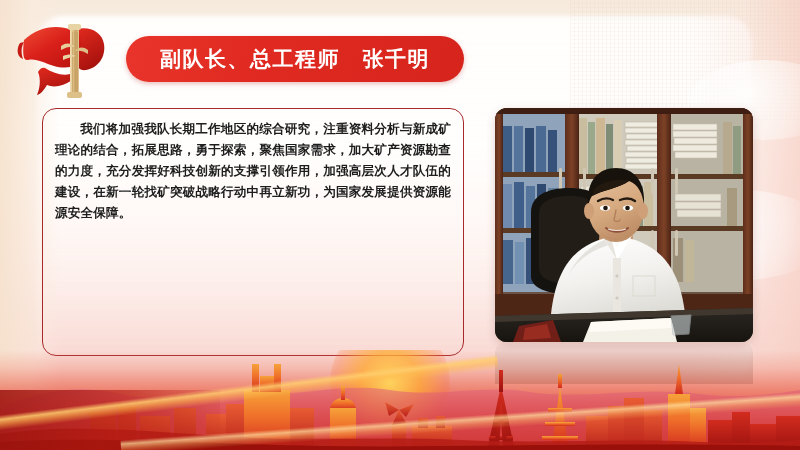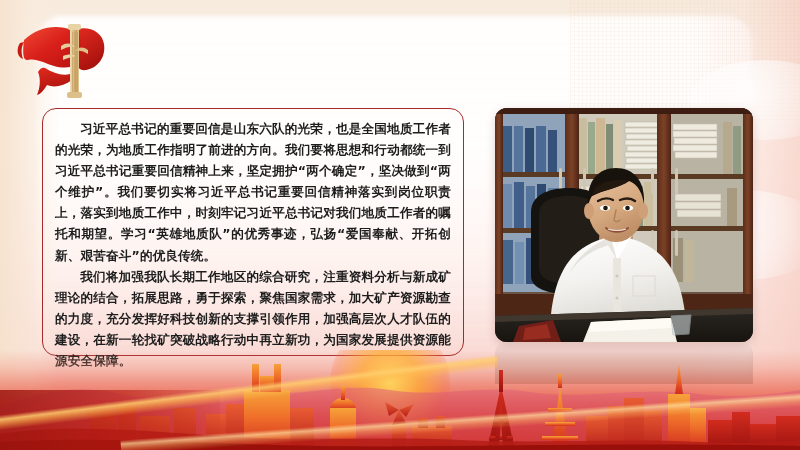--- a/index.html
+++ b/index.html
@@ -293,23 +293,25 @@
         <line x1="61" y1="16" x2="61" y2="76"></line>
         <line x1="63.5" y1="16" x2="63.5" y2="76"></line>
       </g>
 
       <path d="M47 30 C52 26, 58 27, 61 31 C57 30, 52 31, 47 34 Z" fill="#e6cd9b"></path>
       <path d="M74 34 C69 30, 64 31, 61 35 C65 34, 70 35, 74 38 Z" fill="#dcc087"></path>
       <path d="M49 40 C54 38, 58 38, 62 40 C57 41, 53 42, 49 44 Z" fill="#e8d3a4"></path>
     </svg>
   </div>
 
+  <div class="title-pill">
+    <span class="title-text">副队长、总工程师　张千明</span>
+  </div>
 
   <div class="text-box">
-    <p class="para">习近平总书记的重要回信是山东六队的光荣，也是全国地质工作者的光荣，为地质工作指明了前进的方向。我们要将思想和行动都统一到习近平总书记重要回信精神上来，坚定拥护“两个确定”，坚决做到“两个维护”。我们要切实将习近平总书记重要回信精神落实到岗位职责上，落实到地质工作中，时刻牢记习近平总书记对我们地质工作者的嘱托和期望。学习“英雄地质队”的优秀事迹，弘扬“爱国奉献、开拓创新、艰苦奋斗”的优良传统。</p>
     <p class="para">我们将加强我队长期工作地区的综合研究，注重资料分析与新成矿理论的结合，拓展思路，勇于探索，聚焦国家需求，加大矿产资源勘查的力度，充分发挥好科技创新的支撑引领作用，加强高层次人才队伍的建设，在新一轮找矿突破战略行动中再立新功，为国家发展提供资源能源安全保障。</p>
   </div>
 
   <div class="photo-frame">
     <svg viewBox="0 0 258 234" xmlns="http://www.w3.org/2000/svg" preserveAspectRatio="none">
       <defs>
         <linearGradient id="woodG" x1="0" y1="0" x2="1" y2="0">
           <stop offset="0%" stop-color="#5d2d1b"></stop>
           <stop offset="50%" stop-color="#7d4226"></stop>
           <stop offset="100%" stop-color="#4a2315"></stop>

